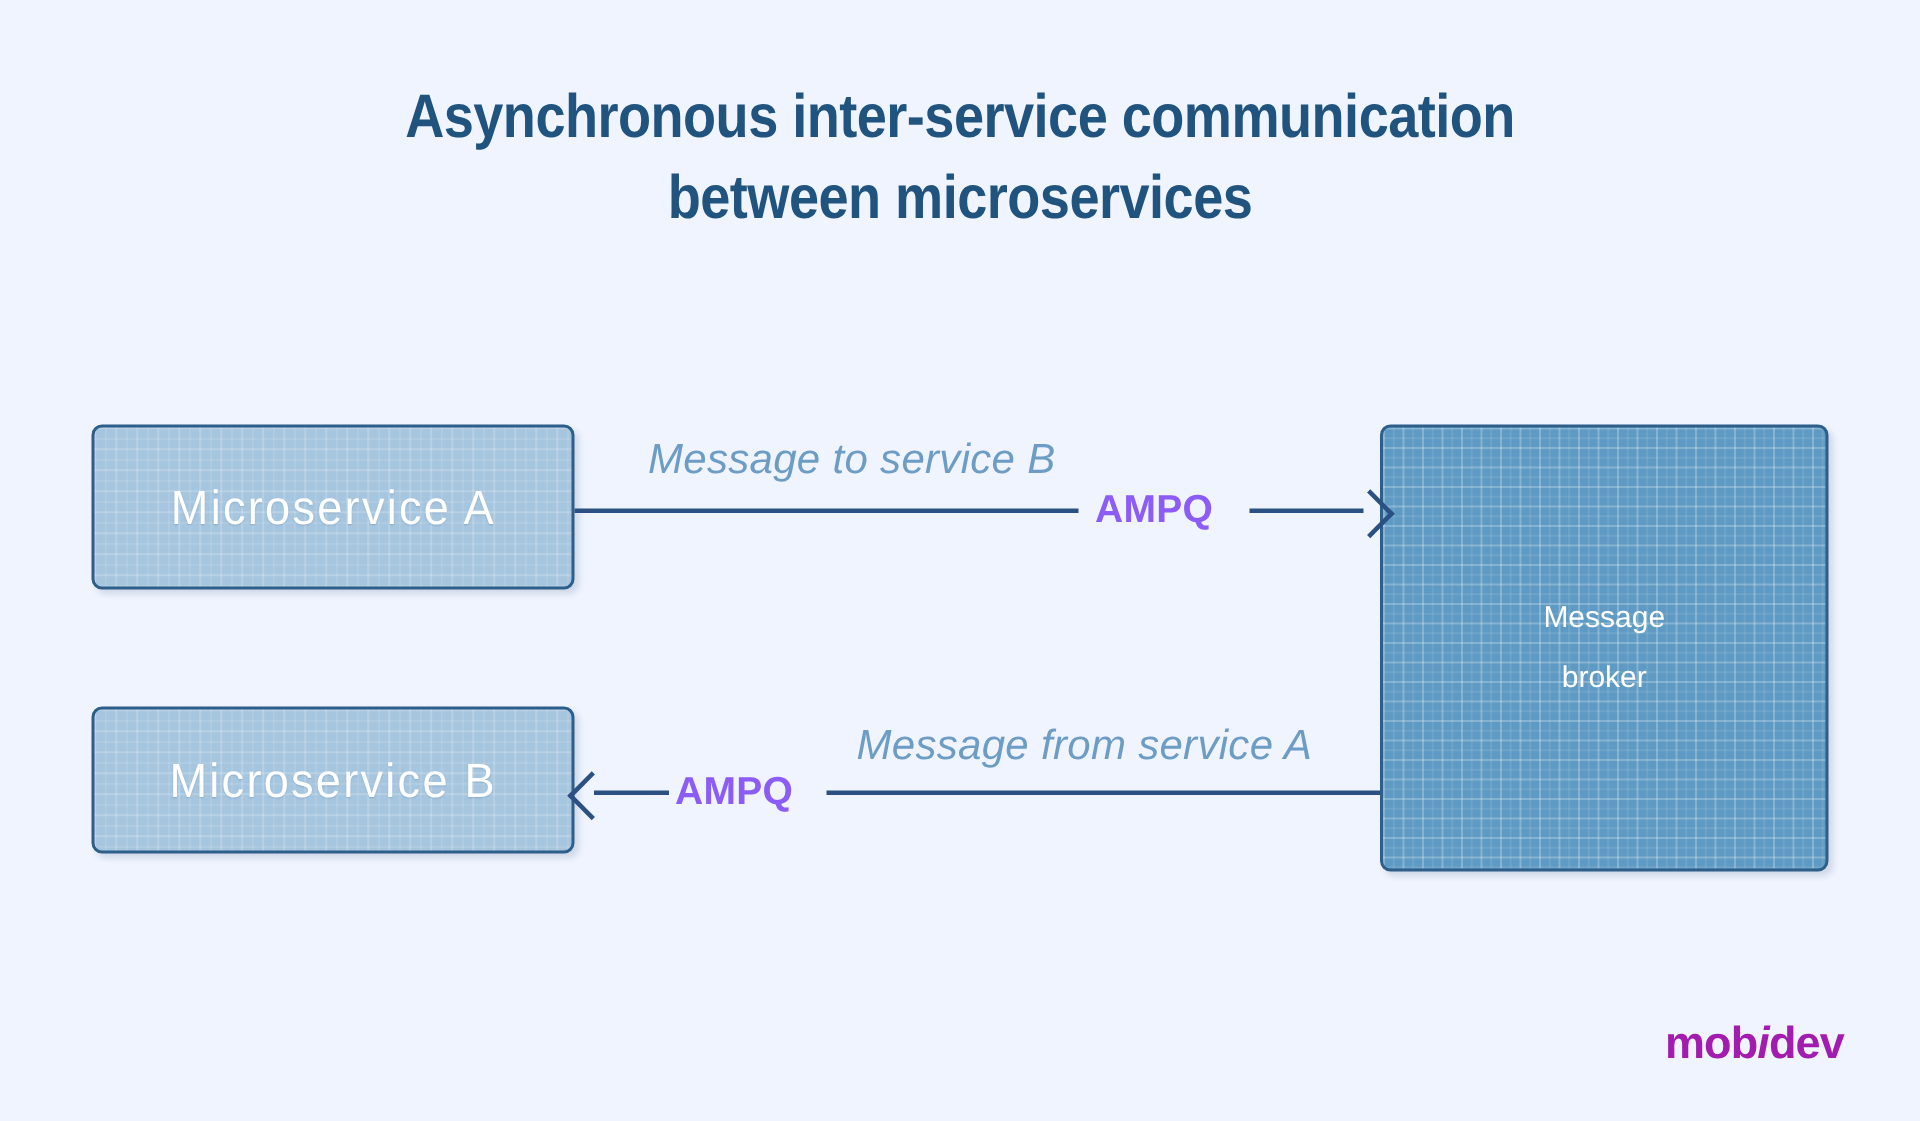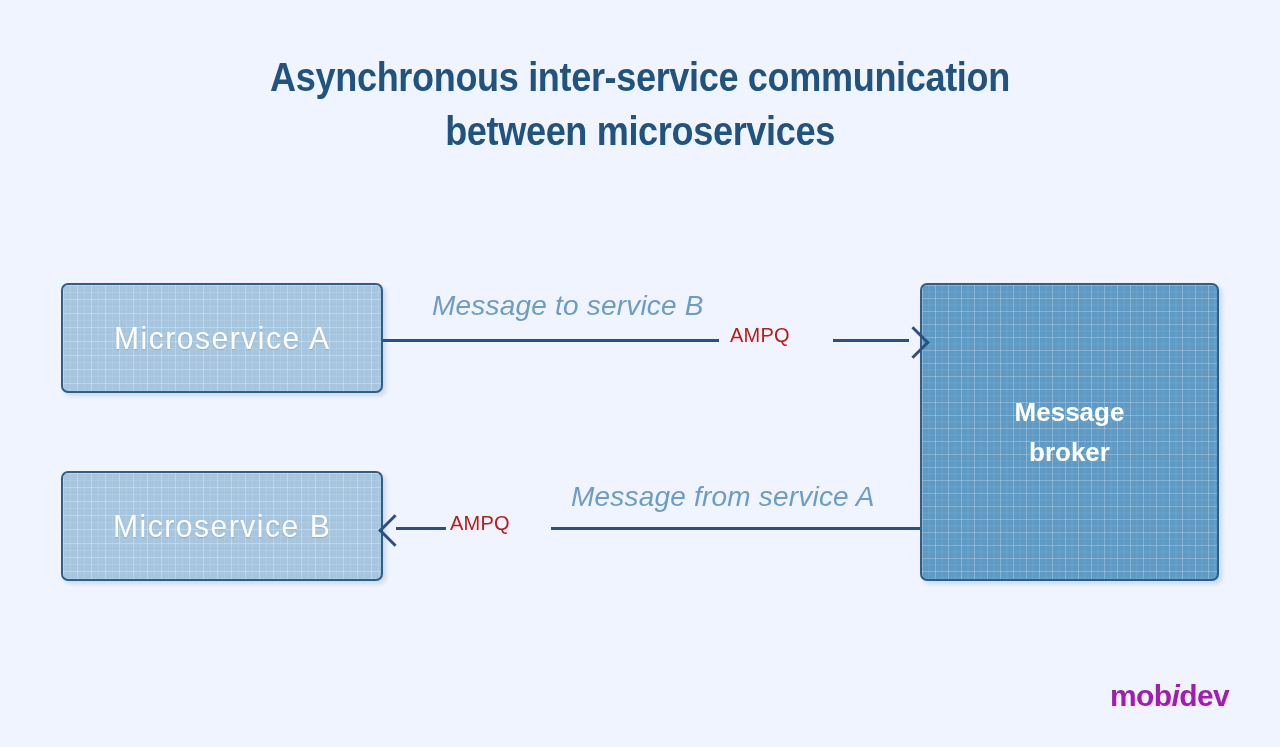--- a/index.html
+++ b/index.html
@@ -89,29 +89,29 @@
   .node.dark .texture {
     background-image:
       linear-gradient(rgba(255,255,255,0.17) 1px, transparent 1px),
       linear-gradient(90deg, rgba(255,255,255,0.17) 1px, transparent 1px),
       linear-gradient(rgba(255,255,255,0.09) 1px, transparent 1px),
       linear-gradient(90deg, rgba(255,255,255,0.09) 1px, transparent 1px);
     background-size: 13px 13px, 13px 13px, 6.5px 6.5px, 6.5px 6.5px;
   }
   .node.dark .node-label {
     font-family: "Liberation Sans", sans-serif;
-    font-size: 26px;
-    font-weight: bold;
+    font-size: 20px;
+    font-weight: normal;
     line-height: 40px;
     white-space: pre-line;
   }
 
   
   #box-service-a   { left: 61px;  top: 283px; width: 322px; height: 110px; }
-  #box-service-b   { left: 61px;  top: 471px; width: 322px; height: 110px; }
+  #box-service-b   { left: 61px;  top: 471px; width: 322px; height: 98px; }
   #box-broker      { left: 920px; top: 283px; width: 299px; height: 298px; }
 
   
   .conn-line {
     position: absolute;
     height: 3px;
     background: #2a5181;
   }
   .chevron {
     position: absolute;
@@ -130,23 +130,23 @@
 
   
   #line-bot-a   { left: 551px; top: 527px; width: 369px; }
   #line-bot-b   { left: 396px; top: 527px; width: 50px;  }
   #arrow-bot    { left: 383px; top: 519px; }
 
   
   .label-protocol {
     position: absolute;
     font-family: "Liberation Sans", sans-serif;
-    font-size: 20px;
-    font-weight: normal;
-    color: #b91c1c;
+    font-size: 26px;
+    font-weight: bold;
+    color: #8b5cf6;
     letter-spacing: 0.2px;
     white-space: nowrap;
   }
   #label-ampq-top    { left: 730px; top: 324px; }
   #label-ampq-bottom { left: 450px; top: 512px; }
 
   .label-message {
     position: absolute;
     font-family: "Liberation Sans", sans-serif;
     font-style: italic;

